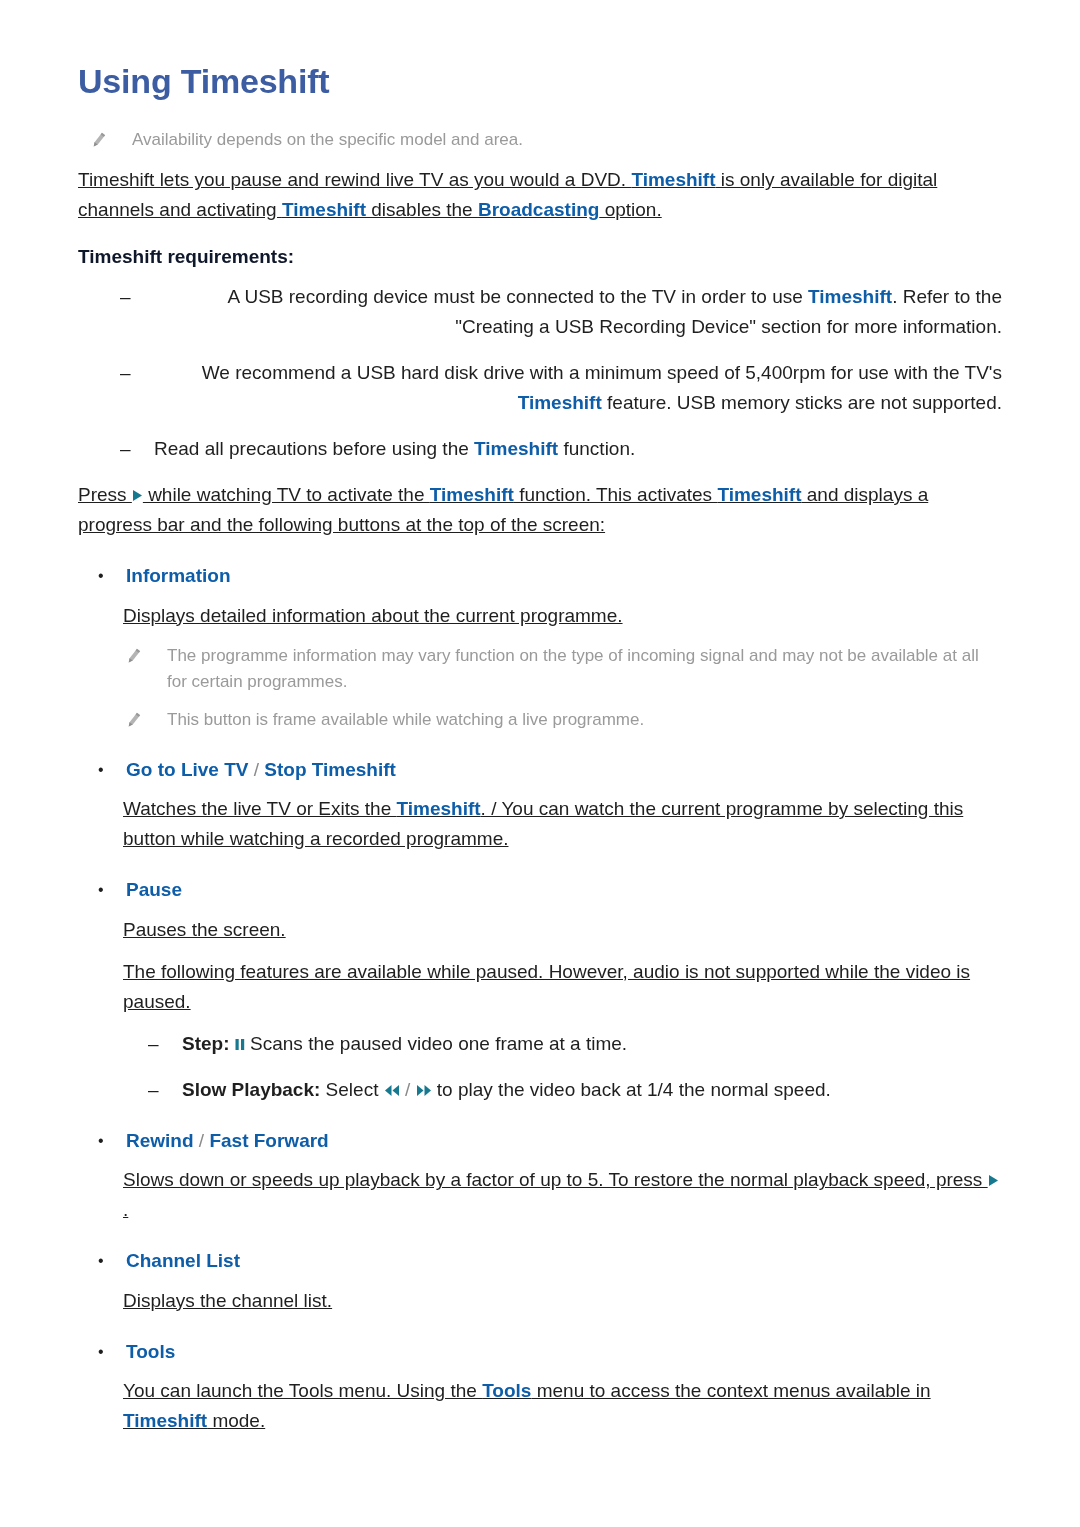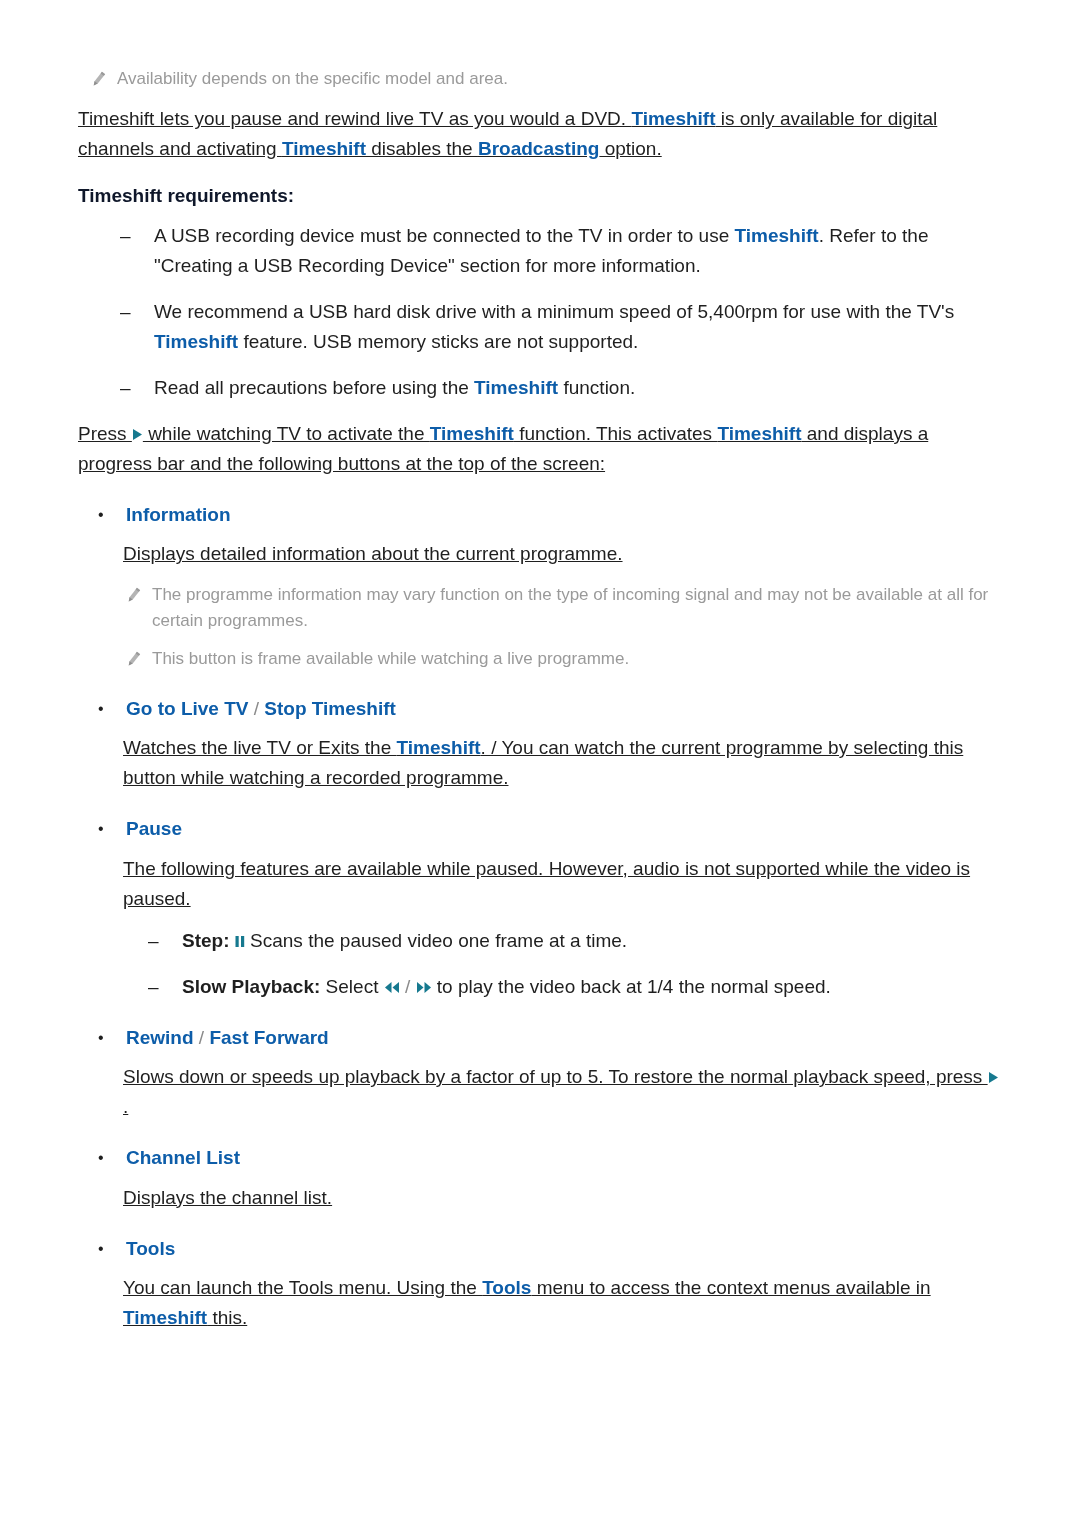--- a/index.html
+++ b/index.html
@@ -55,21 +55,21 @@
   }
 
   
   .term   { color: #0d5da9; font-weight: bold; }
   .sep    { color: #8a8a8a; font-weight: normal; }
 
   
   .note {
     display: flex;
     align-items: flex-start;
-    gap: 9px;
+    gap: 24px;
     margin: 10px 0 12px 0;
   }
   .note.lvl1 { margin-left: 10px; }
   .note.lvl2 { margin-left: 45px; }
   .note-icon {
     flex: 0 0 auto;
     width: 20px;
     height: 22px;
     margin-top: 3px;
   }
@@ -93,20 +93,21 @@
     width: 34px;
     font-size: 19px;
     line-height: 1.58;
     color: #1f1f1f;
   }
   .dash-item .body {
     font-size: 19px;
     line-height: 1.58;
     color: #1f1f1f;
     max-width: 886px;
+    text-align: right;
   }
   .dash-item .body b { font-weight: bold; }
 
   
   .bullet-head {
     display: flex;
     align-items: flex-start;
     margin: 22px 0 10px 0;
     margin-left: 20px;
   }
@@ -137,20 +138,21 @@
   .glyph-pause  { width: 10px; height: 13px; }
   .glyph-rew    { width: 16px; height: 13px; }
   .glyph-ff     { width: 16px; height: 13px; }
   .slash-grey { color: #8a8a8a; }
 </style>
 </head>
 <body>
 
 <div class="page">
 
+  <h1 class="page-title">Using Timeshift</h1>
 
   <div class="note lvl1">
     <span class="note-icon">
       <svg viewBox="0 0 20 22" width="20" height="22" aria-hidden="true">
         <g transform="rotate(38 10 11)">
           <polygon points="8,2 12,2 12,14 10,18 8,14" fill="#b4b4b4"></polygon>
           <polygon points="8,14 12,14 10,18" fill="#8f8f8f"></polygon>
           <rect x="8" y="2" width="4" height="2.2" fill="#9a9a9a"></rect>
         </g>
       </svg>
@@ -216,20 +218,21 @@
   <div class="bullet-head">
     <span class="dot">•</span>
     <span class="label"><span>Go to Live TV</span><span class="sep"> / </span><span>Stop Timeshift</span></span>
   </div>
   <p class="para indent"><span>Watches the live TV or Exits the </span><span class="term">Timeshift</span><span>. / You can watch the current programme by selecting this button while watching a recorded programme.</span></p>
 
   <div class="bullet-head">
     <span class="dot">•</span>
     <span class="label">Pause</span>
   </div>
+  <p class="para indent">Pauses the screen.</p>
   <p class="para indent">The following features are available while paused. However, audio is not supported while the video is paused.</p>
 
   <div class="dash-item" style="margin-left:70px;">
     <span class="marker">–</span>
     <span class="body"><b>Step:</b> <span class="glyph glyph-pause"><svg viewBox="0 0 10 13" width="10" height="13" aria-hidden="true">
             <rect x="0.5" y="1" width="3.2" height="11" fill="#16798f"></rect>
             <rect x="6" y="1" width="3.2" height="11" fill="#16798f"></rect>
           </svg></span><span> Scans the paused video one frame at a time.</span></span>
   </div>
 
@@ -256,15 +259,15 @@
   <div class="bullet-head">
     <span class="dot">•</span>
     <span class="label">Channel List</span>
   </div>
   <p class="para indent">Displays the channel list.</p>
 
   <div class="bullet-head">
     <span class="dot">•</span>
     <span class="label">Tools</span>
   </div>
-  <p class="para indent"><span>You can launch the Tools menu. Using the </span><span class="term">Tools</span><span> menu to access the context menus available in </span><span class="term">Timeshift</span><span> this.</span></p>
+  <p class="para indent"><span>You can launch the Tools menu. Using the </span><span class="term">Tools</span><span> menu to access the context menus available in </span><span class="term">Timeshift</span><span> mode.</span></p>
 
 </div>
 
 </body></html>

